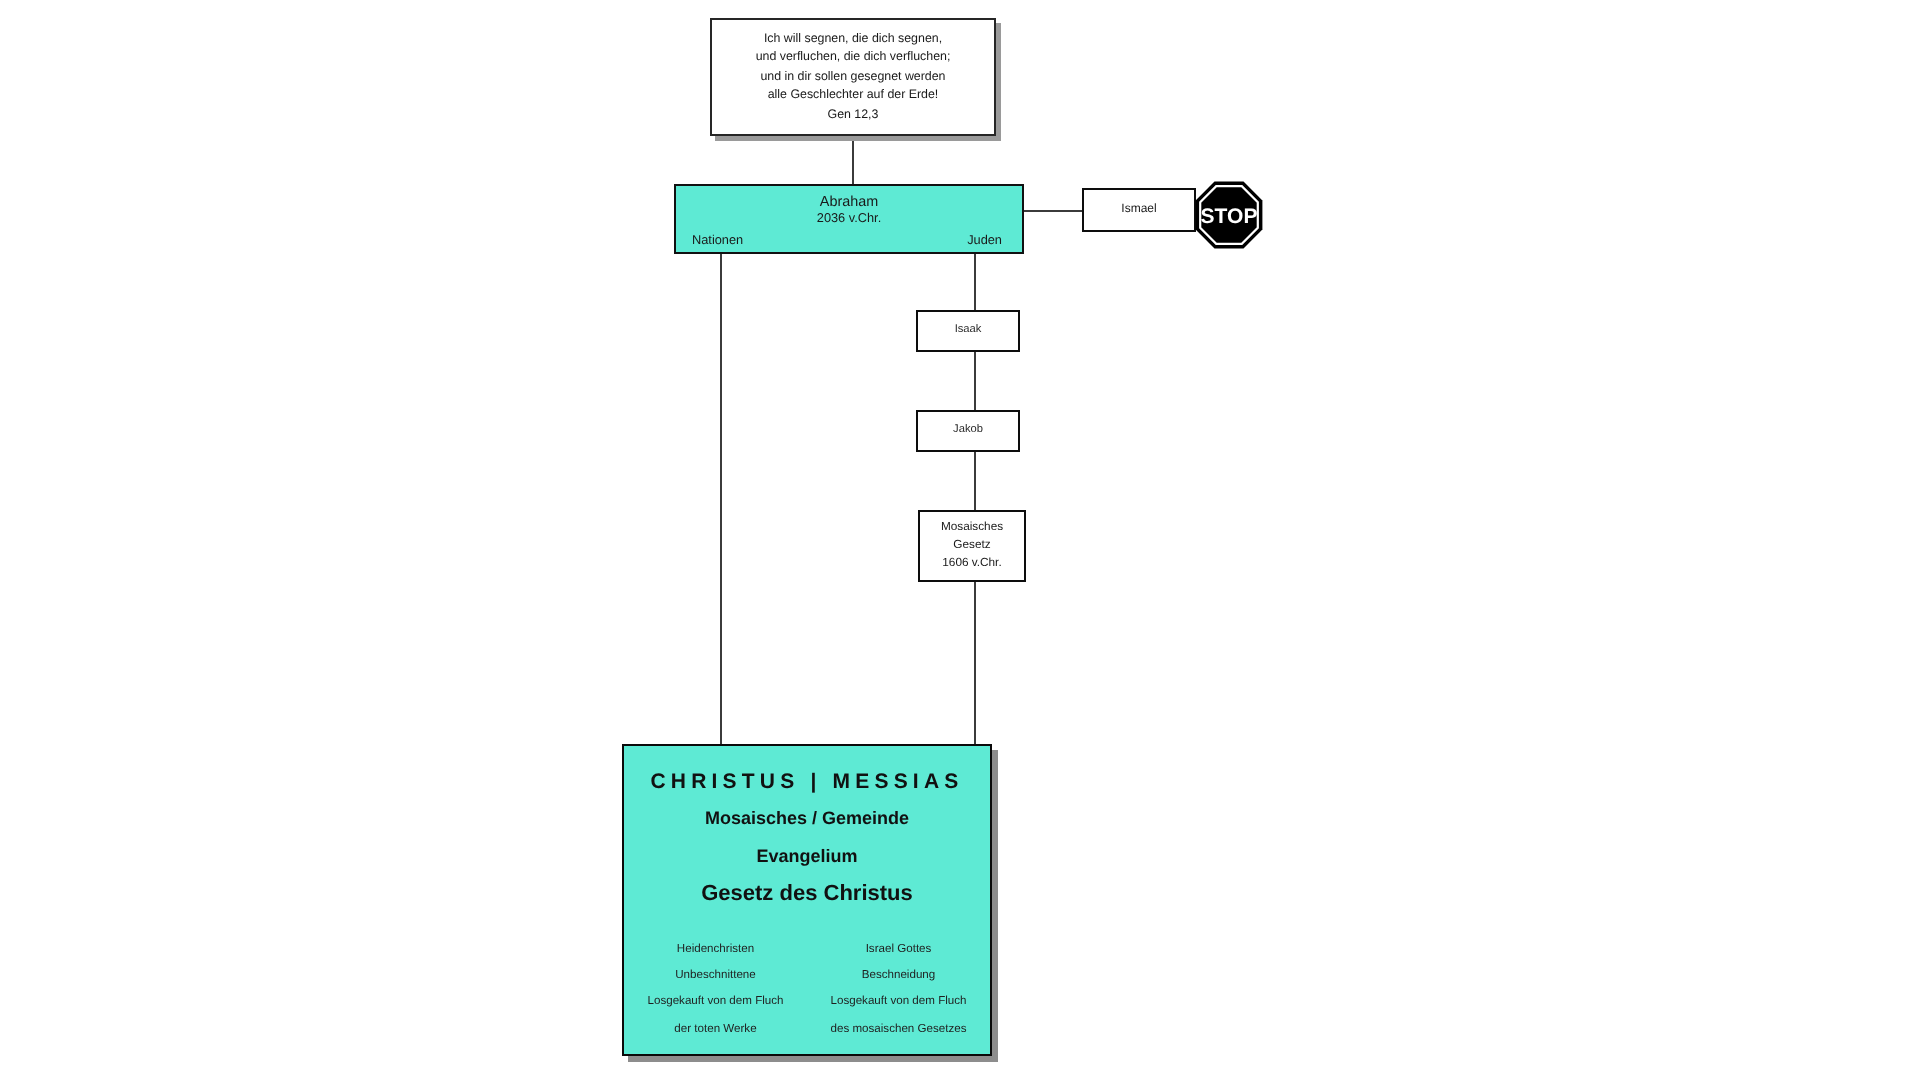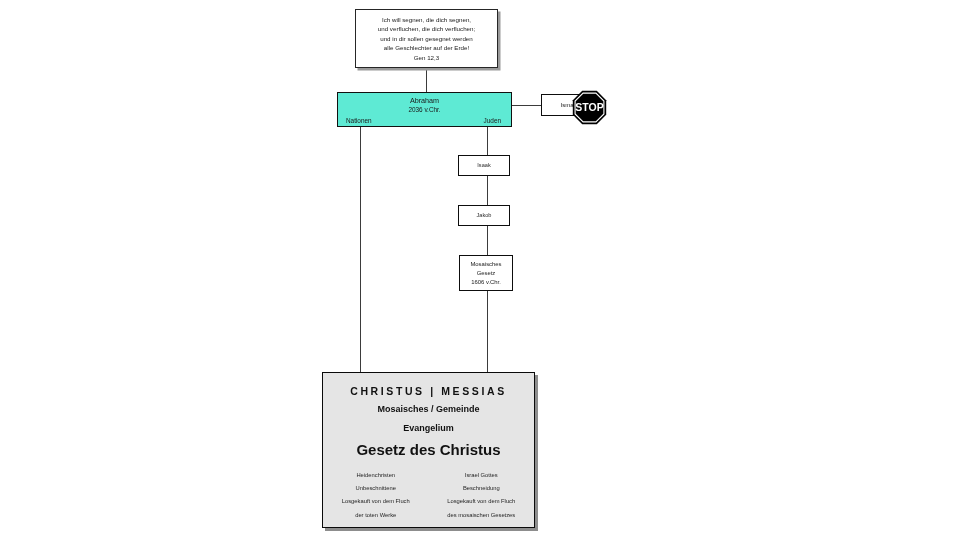--- a/index.html
+++ b/index.html
@@ -121,36 +121,36 @@
 
   .box-gesetz {
     left: 459px; top: 255px; width: 54px; height: 36px;
     flex-direction: column;
   }
   .box-gesetz .lbl { font-size: 5.9px; line-height: 9px; color: #1a1a1a; }
 
   
   .stop-sign {
     position: absolute;
-    left: 572px;
+    left: 597px;
     top: 90px;
     width: 35px;
     height: 35px;
     text-decoration: underline;
   }
   .stop-sign svg { display: block; }
 
   
   .christus-box {
-    left: 322px;
+    left: 311px;
     top: 372px;
-    width: 213px;
+    width: 185px;
     height: 156px;
     border: 1.4px solid #0a0a0a;
-    background: #e5e5e5;
+    background: #5eead4;
     box-shadow: 3px 3px 0 0 #8d8d8d;
   }
   .christus-title {
     position: absolute;
     left: 0; right: 0;
     top: 12px;
     text-align: center;
     font-size: 10.5px;
     font-weight: bold;
     letter-spacing: 2.6px;
@@ -172,21 +172,21 @@
     text-align: center;
     font-size: 9px;
     font-weight: bold;
     color: #111111;
   }
   .christus-sub3 {
     position: absolute;
     left: 0; right: 0;
     top: 68px;
     text-align: center;
-    font-size: 15px;
+    font-size: 11px;
     font-weight: bold;
     color: #111111;
   }
   .col-wrap {
     position: absolute;
     left: 0; right: 0;
     top: 96px;
     display: flex;
   }
   .col {

